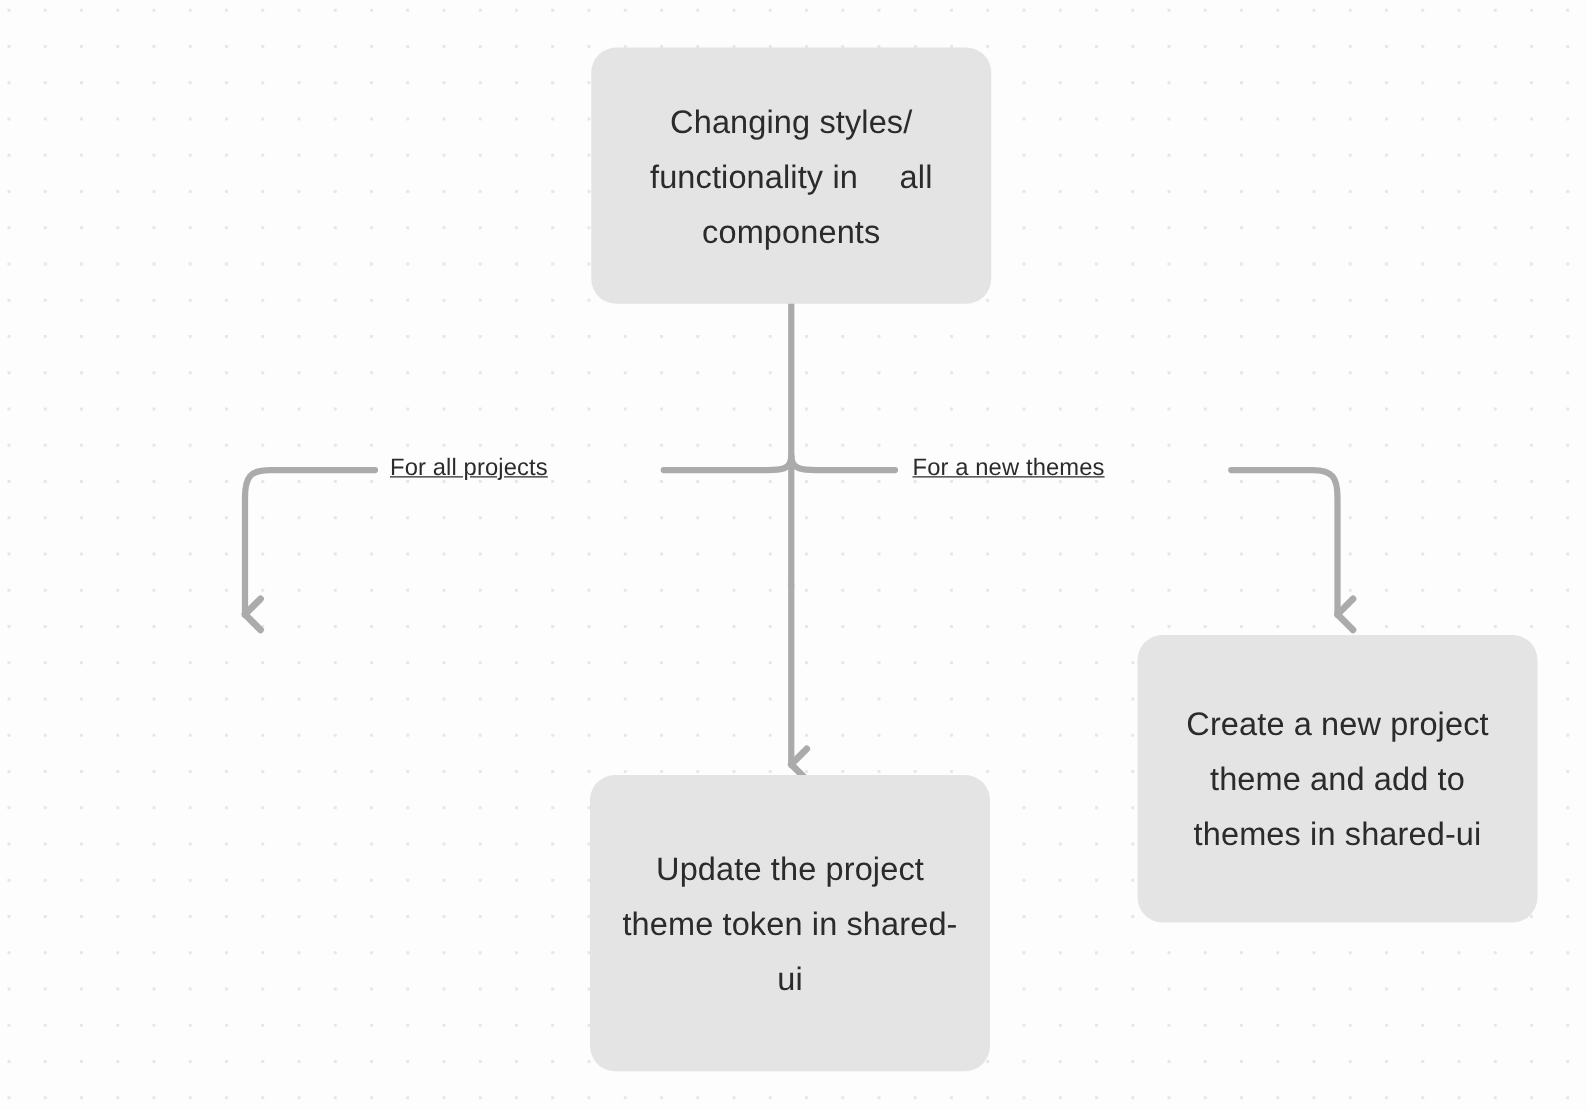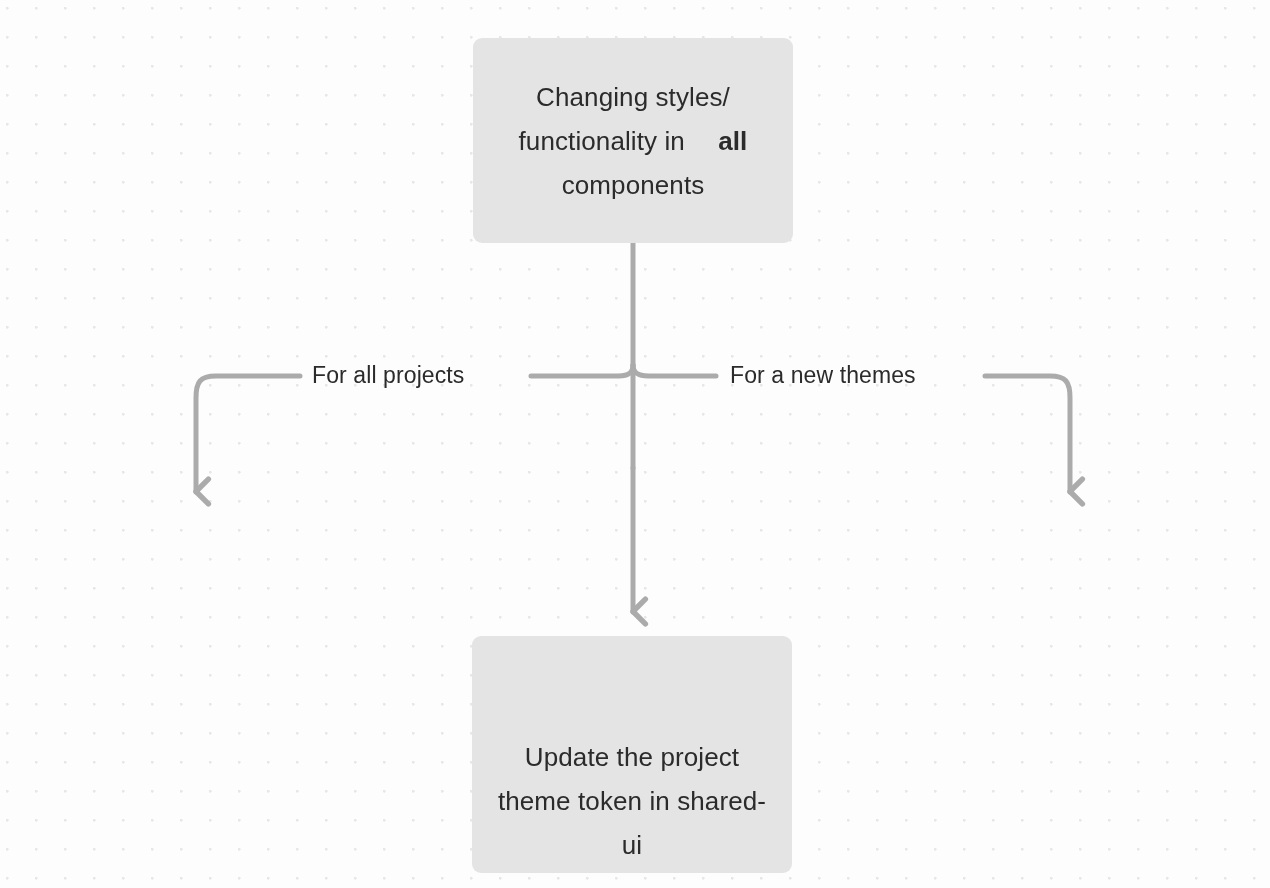--- a/index.html
+++ b/index.html
@@ -22,53 +22,54 @@
     position: absolute;
     left: 0;
     top: 0;
     width: 1270px;
     height: 888px;
     pointer-events: none;
   }
   .node {
     position: absolute;
     background: #e4e4e4;
-    border-radius: 9px;
+    border-radius: 20px;
     display: flex;
     align-items: center;
     justify-content: center;
     box-sizing: border-box;
     color: #2b2b2b;
     font-size: 26px;
     line-height: 44px;
     text-align: center;
     padding: 6px 18px;
     white-space: pre-line;
     letter-spacing: 0.1px;
   }
   .node-text {
     display: block;
     width: 100%;
   }
   .node-text b {
-    font-weight: 700;
+    font-weight: 400;
     margin-left: 26px;
   }
   .edge-label {
     position: absolute;
     color: #2b2b2b;
-    font-size: 23px;
+    font-size: 19px;
     line-height: 30px;
     white-space: nowrap;
     background: transparent;
     letter-spacing: 0.1px;
+    text-decoration: underline;
   }
   #node-root   { left: 473px; top: 38px;  width: 320px; height: 205px; }
   #node-base   { left: 34px;  top: 508px; width: 324px; height: 232px; }
-  #node-proj   { left: 472px; top: 636px; width: 320px; height: 237px; align-items: flex-end; }
+  #node-proj   { left: 472px; top: 620px; width: 320px; height: 237px; }
   #node-new    { left: 910px; top: 508px; width: 320px; height: 230px; }
 
   #label-all      { left: 312px; top: 360px; }
   #label-new      { left: 730px; top: 360px; }
   #label-existing { left: 480px; top: 418px; }
 </style>
 </head>
 <body>
 
 <div id="canvas">
@@ -96,17 +97,20 @@
 
   <div class="node" id="node-root">
     <span class="node-text"><span>Changing styles/</span><br><span>functionality in </span><b>all</b><br><span>components</span></span>
   </div>
 
 
   <div class="node" id="node-proj">
     <span class="node-text">Update the project theme token in shared-ui</span>
   </div>
 
+  <div class="node" id="node-new">
+    <span class="node-text">Create a new project theme and add to themes in shared-ui</span>
+  </div>
 
   <div class="edge-label" id="label-all">For all projects</div>
   <div class="edge-label" id="label-new">For a new themes</div>
 
 </div>
 
 </body></html>

